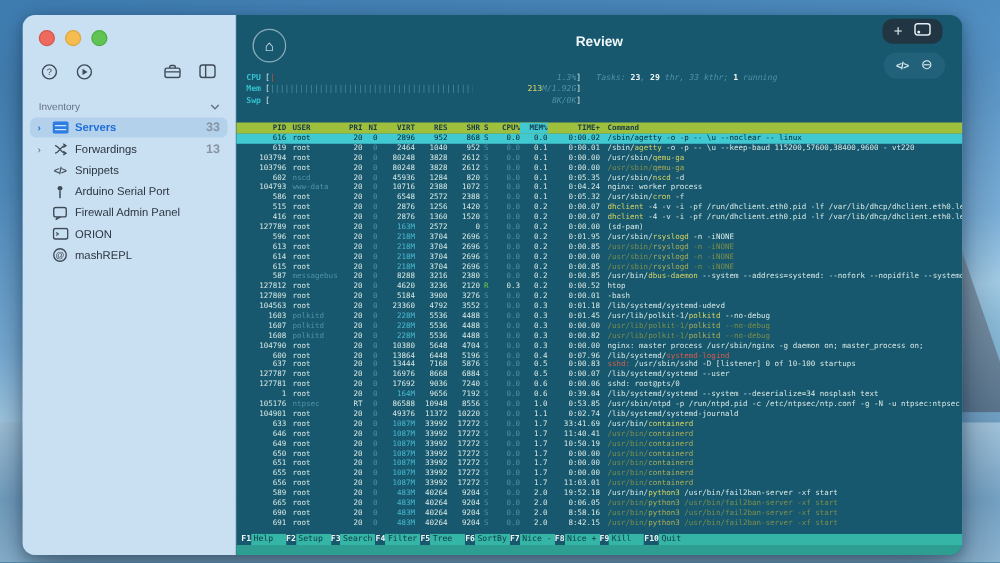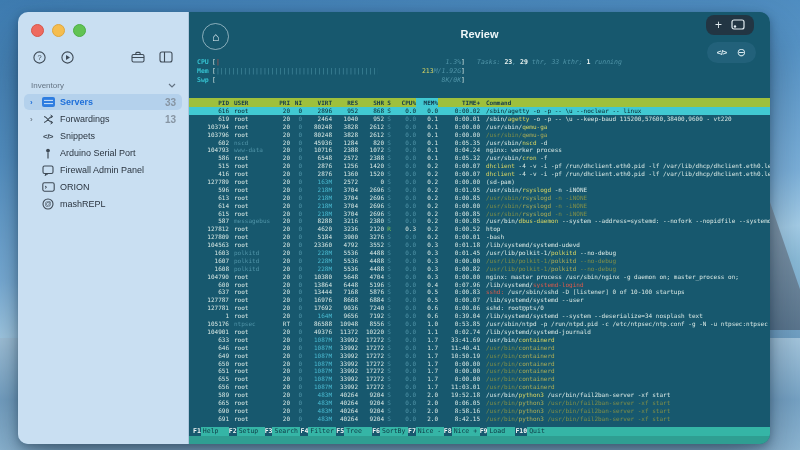--- a/index.html
+++ b/index.html
@@ -877,20 +877,20 @@
           <span class="fl">Filter</span>
           <span class="fk">F5</span>
           <span class="fl">Tree</span>
           <span class="fk">F6</span>
           <span class="fl">SortBy</span>
           <span class="fk">F7</span>
           <span class="fl">Nice -</span>
           <span class="fk">F8</span>
           <span class="fl">Nice +</span>
           <span class="fk">F9</span>
-          <span class="fl">Load</span>
+          <span class="fl">Kill</span>
           <span class="fk">F10</span>
           <span class="fl grow">Quit</span>
         </div>
       <div class="strip"></div>
     </div>
   </main>
 </div>
 
 </body></html>

